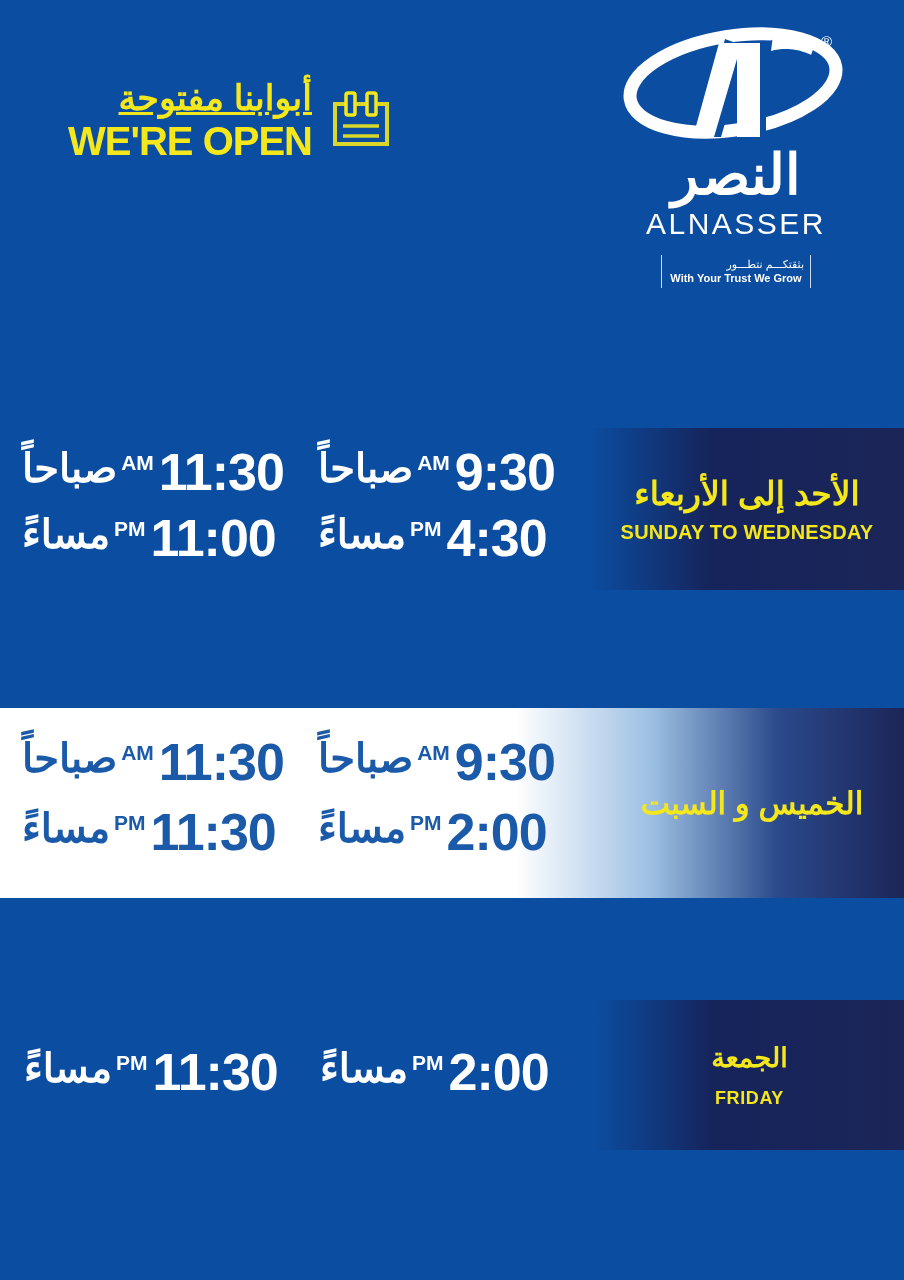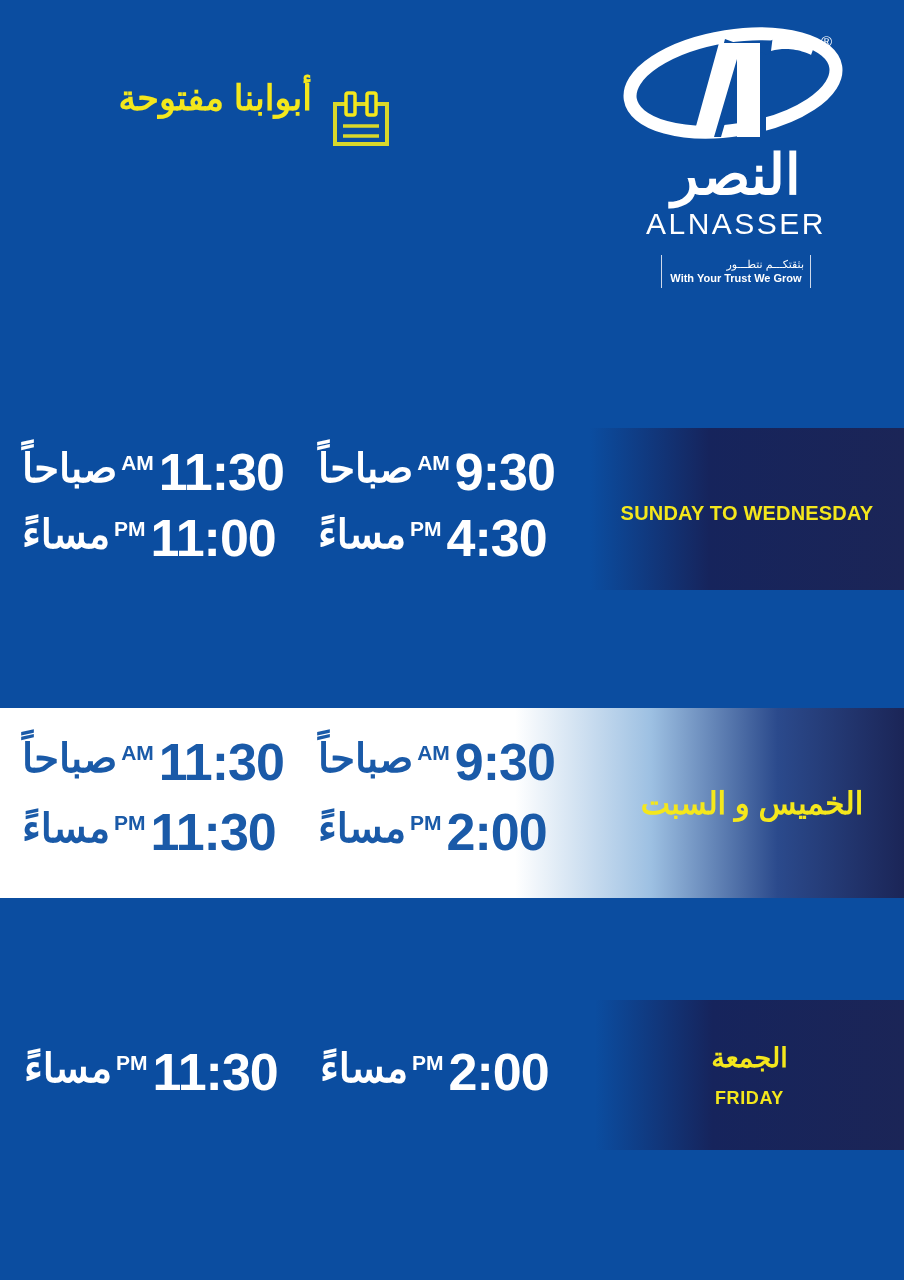--- a/index.html
+++ b/index.html
@@ -11,21 +11,21 @@
     position:relative;
   }
 
   
   #header { position:absolute; left:0; top:0; width:904px; height:400px; }
 
   #open-block { position:absolute; left:62px; top:78px; width:340px; height:120px; }
   #open-text { position:absolute; left:0; top:0; width:250px; text-align:right; }
   #open-ar {
     color:#f4e71c; font-size:35px; font-weight:bold; line-height:1.15;
-    direction:rtl; letter-spacing:0px; white-space:nowrap;
+    direction:rtl; letter-spacing:0px; white-space:nowrap;text-decoration:underline;
   }
   #open-en {
     color:#f4e71c; font-size:40px; font-weight:bold; line-height:1.05;
     letter-spacing:-1px; white-space:nowrap; margin-top:2px;
   }
   #calendar-icon { position:absolute; left:268px; top:10px; }
 
   
   #logo-block { position:absolute; right:48px; top:25px; width:240px; text-align:center; }
   #logo-mark { position:relative; width:230px; height:120px; margin:0 auto; }
@@ -104,20 +104,21 @@
   #row-2 .col-close { left:24px; }
 </style>
 </head>
 <body>
 
 <div id="header">
 
   <div id="open-block">
     <div id="open-text">
       <div id="open-ar">أبوابنا مفتوحة</div>
+      <div id="open-en">WE'RE OPEN</div>
     </div>
     <span id="calendar-icon">
       <svg width="62" height="62" viewBox="0 0 62 62">
         <rect x="5" y="16" width="52" height="40" fill="none" stroke="#d9d82a" stroke-width="4"></rect>
         <rect x="16" y="5" width="9" height="22" rx="2" fill="#0b4da0" stroke="#f4e71c" stroke-width="3.5"></rect>
         <rect x="37" y="5" width="9" height="22" rx="2" fill="#0b4da0" stroke="#f4e71c" stroke-width="3.5"></rect>
         <line x1="13" y1="38" x2="49" y2="38" stroke="#d9d82a" stroke-width="3.5"></line>
         <line x1="13" y1="48" x2="49" y2="48" stroke="#d9d82a" stroke-width="3.5"></line>
       </svg>
     </span>
@@ -163,20 +164,21 @@
       <span class="tword">صباحاً</span>
     </div>
     <div class="time-line col-close ln-b">
       <span class="tnum">11:00</span>
       <span class="tmer">PM</span>
       <span class="tword">مساءً</span>
     </div>
   </div>
 
   <div class="day-panel">
+    <div class="day-ar">الأحد إلى الأربعاء</div>
     <div class="day-en">SUNDAY TO WEDNESDAY</div>
   </div>
 </div>
 
 <div class="row" id="row-1">
   <div class="band"></div>
 
   <div class="times blue-txt">
 
     <div class="time-line col-open ln-a">

